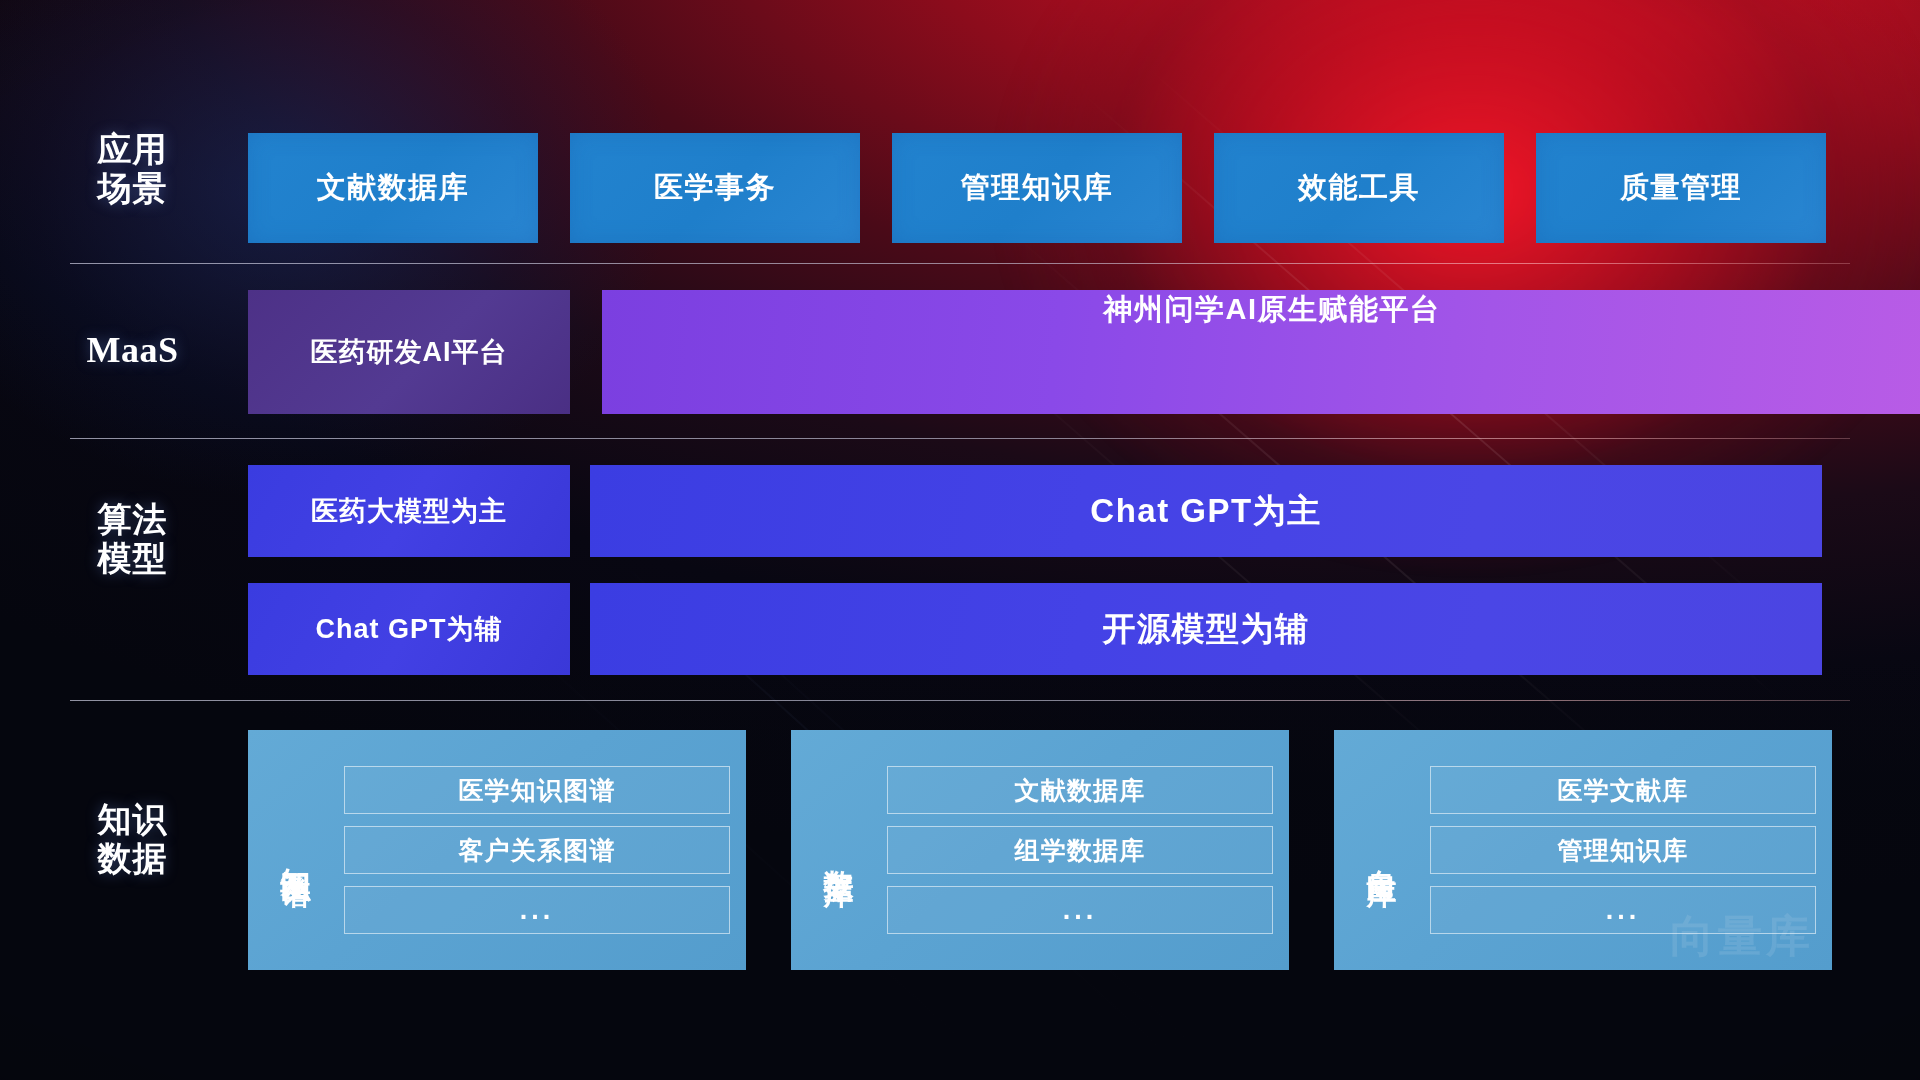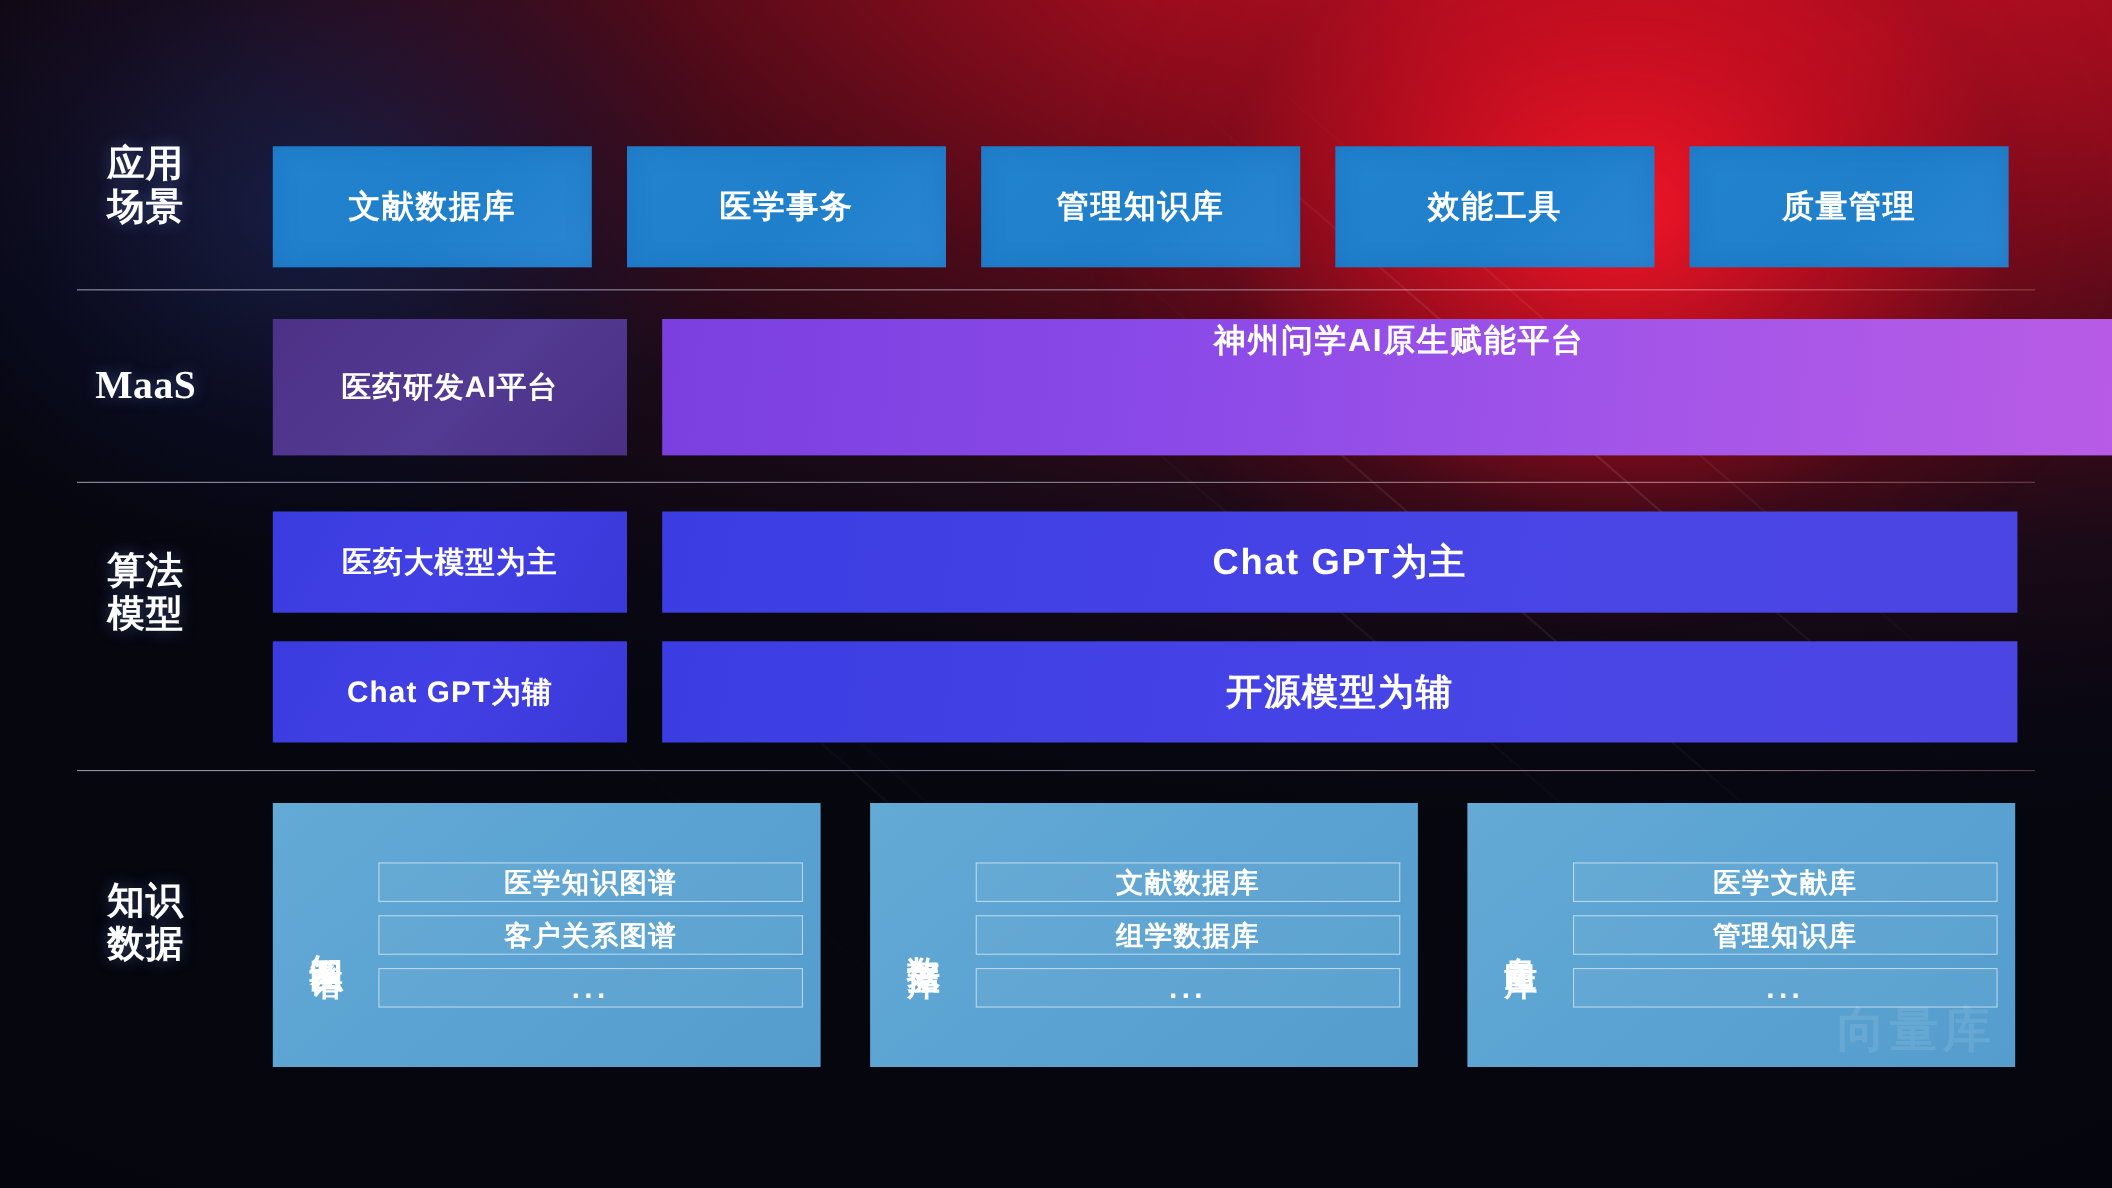--- a/index.html
+++ b/index.html
@@ -87,21 +87,21 @@
   }
   .maas-right {
     width:1340px; height:124px;
     display:flex; justify-content:center;
     background:linear-gradient(95deg,#7b3fe0 0%,#8a49e8 34%, #a355e8 66%, #b95ce6 100%);
     color:#fff; font-size:29px; font-weight:bold; letter-spacing:1.5px;
   }
 
   
   .algo-wrap { position:absolute; left:248px; top:465px; display:flex; flex-direction:column; gap:26px; }
-  .algo-line { display:flex; gap:32px; }
+  .algo-line { display:flex; gap:20px; }
   .algo-left {
     width:322px; height:92px;
     display:flex; align-items:center; justify-content:center;
     background:linear-gradient(120deg,#3a3ce0 0%,#4240e4 50%,#3a38d8 100%);
     color:#fff; font-size:27px; font-weight:bold; letter-spacing:1px;
   }
   .algo-right {
     width:1232px; height:92px;
     display:flex; align-items:center; justify-content:center;
     background:linear-gradient(100deg,#3b3de2 0%,#4442e6 40%, #4a46e6 72%, #4b45e2 100%);
@@ -125,21 +125,21 @@
   .know-cat {
     width:72px; flex:0 0 72px;
     color:#fff; font-size:30px; font-weight:bold;
     line-height:1.10; text-align:center;
     display:flex; align-items:center; justify-content:center;
     writing-mode:vertical-rl; text-orientation:upright;
     letter-spacing:3px; z-index:2;
   }
   .know-items { flex:1; display:flex; flex-direction:column; gap:12px; z-index:2; }
   .know-item {
-    height:36px; display:flex; align-items:center; justify-content:center;
+    height:48px; display:flex; align-items:center; justify-content:center;
     border:1px solid rgba(255,255,255,0.55);
     color:#fff; font-size:25px; font-weight:bold; letter-spacing:1.2px;
     background:rgba(255,255,255,0.045);
   }
   .know-item.ellipsis { font-size:27px; letter-spacing:4px; }
 </style>
 </head>
 <body>
 
 <div class="stage">

